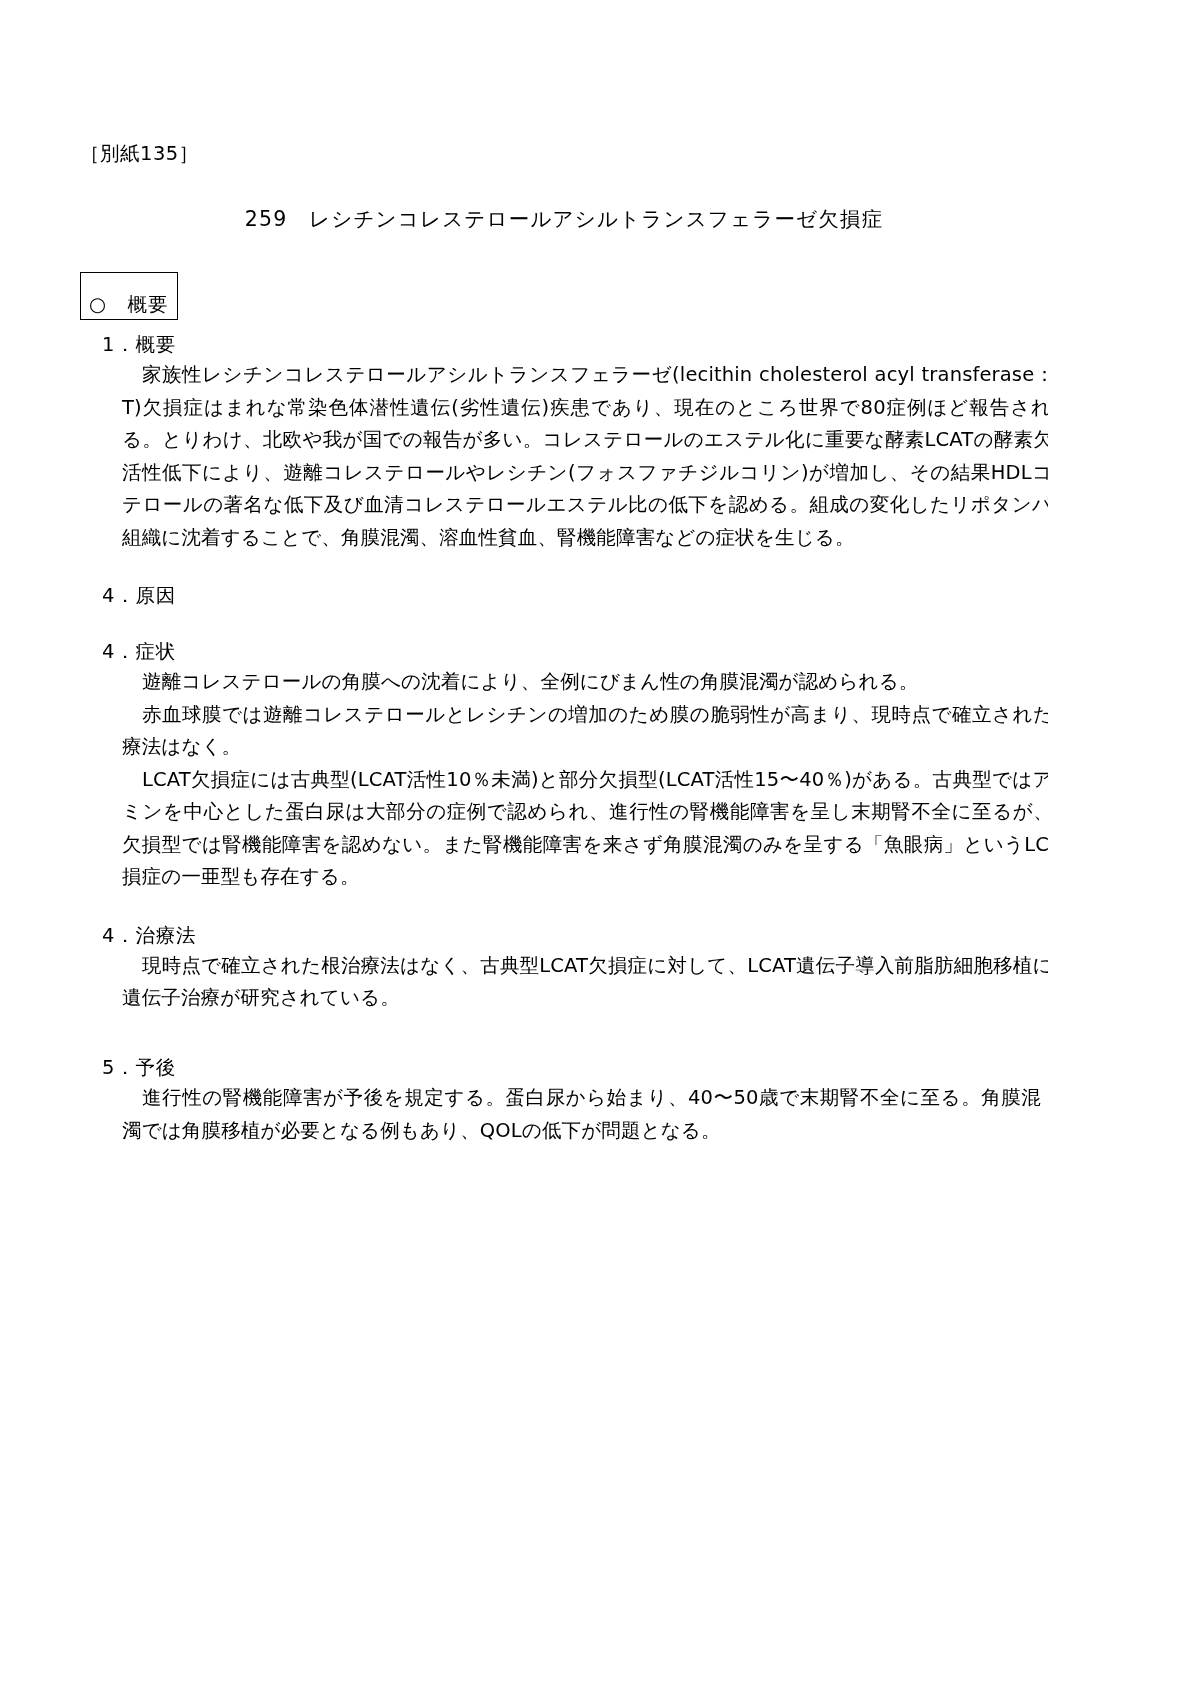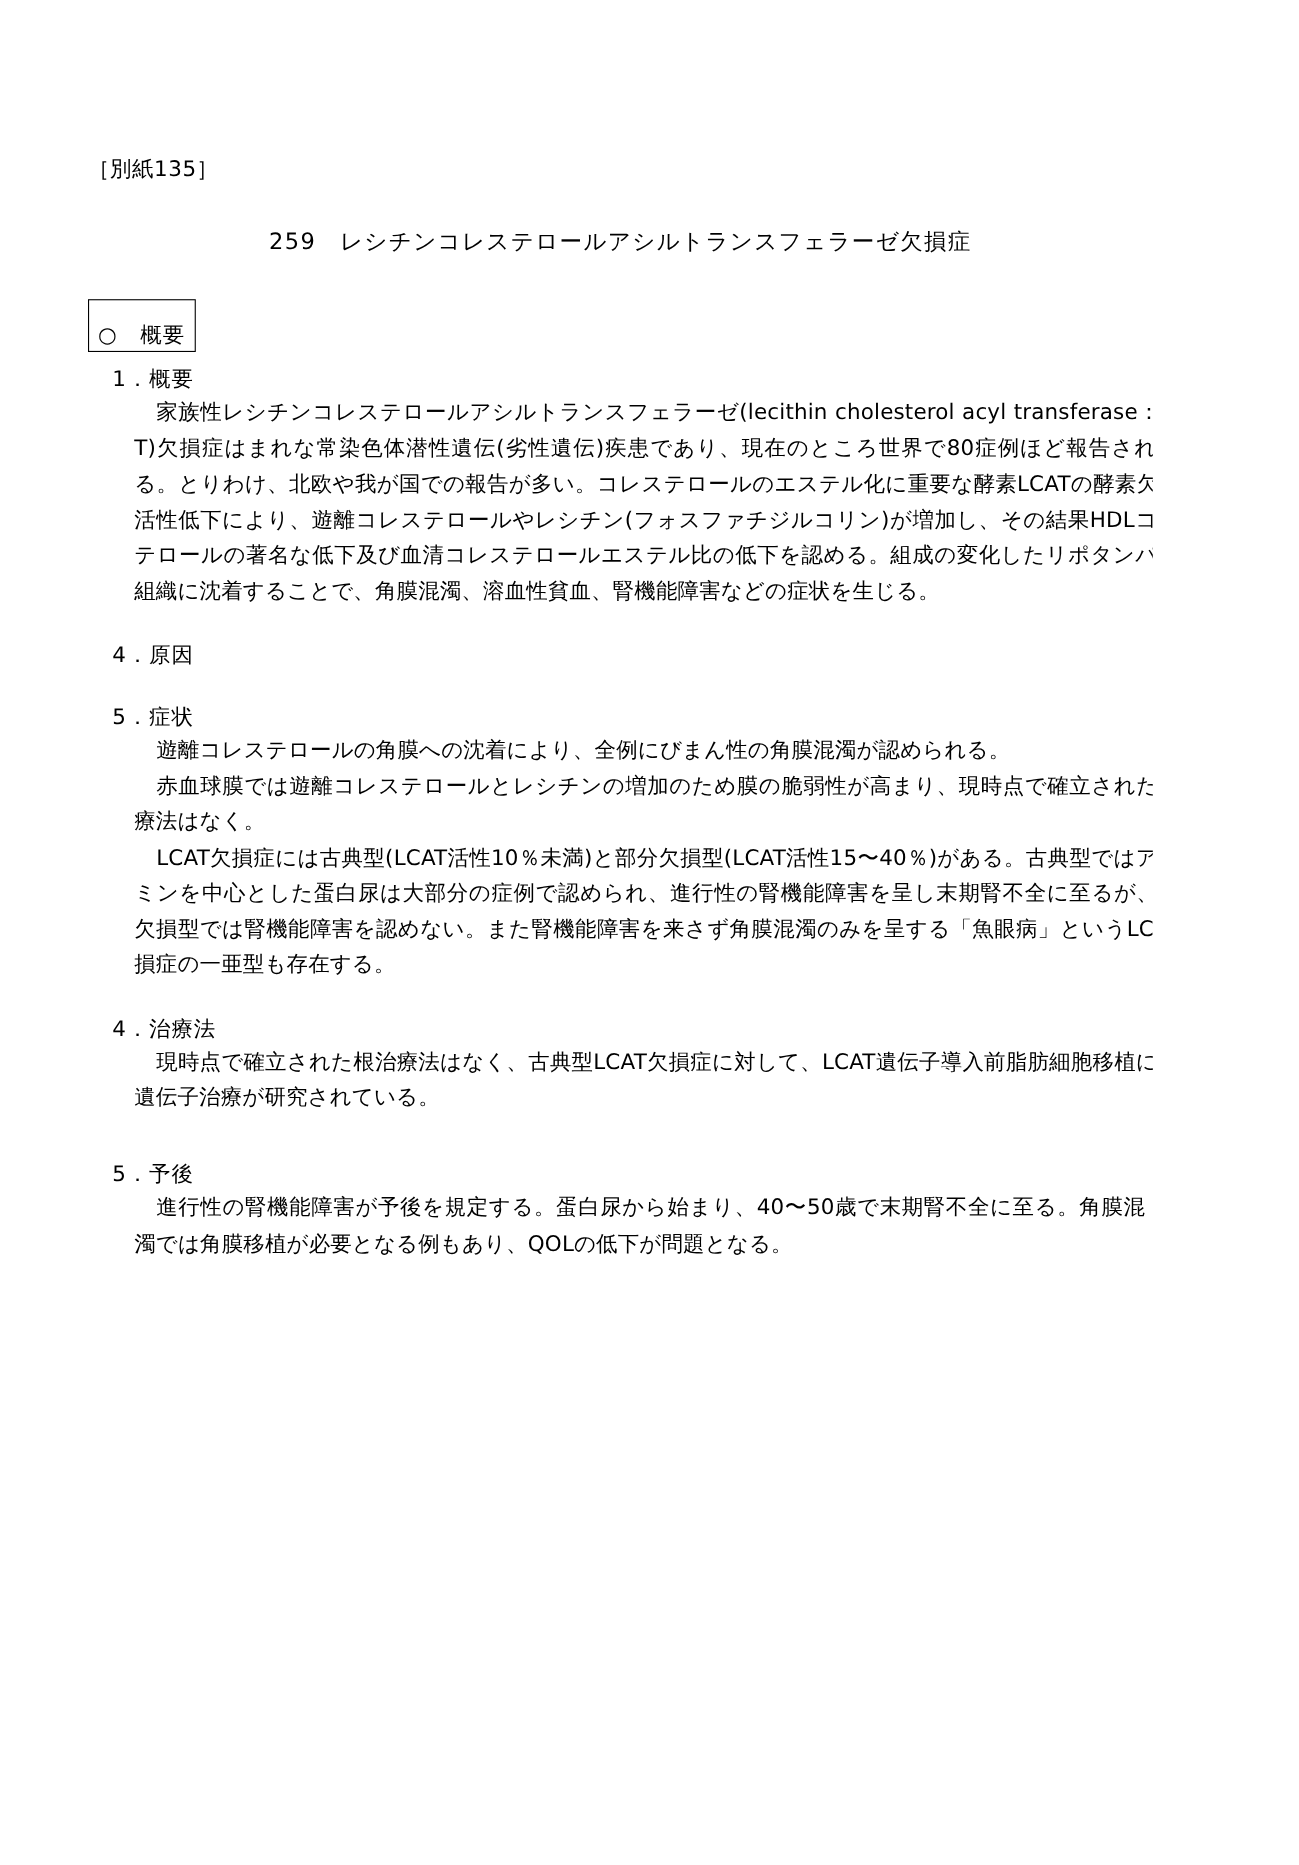--- a/index.html
+++ b/index.html
@@ -107,21 +107,21 @@
     <div class="item">
       <div class="item-heading">1．概要</div>
       <div class="para">家族性レシチンコレステロールアシルトランスフェラーゼ(lecithin cholesterol acyl transferase：LCAT)欠損症はまれな常染色体潜性遺伝(劣性遺伝)疾患であり、現在のところ世界で80症例ほど報告されている。とりわけ、北欧や我が国での報告が多い。コレステロールのエステル化に重要な酵素LCATの酵素欠損や活性低下により、遊離コレステロールやレシチン(フォスファチジルコリン)が増加し、その結果HDLコレステロールの著名な低下及び血清コレステロールエステル比の低下を認める。組成の変化したリポタンパクが組織に沈着することで、角膜混濁、溶血性貧血、腎機能障害などの症状を生じる。</div>
     </div>
 
     <div class="item">
       <div class="item-heading">4．原因</div>
     </div>
 
     <div class="item">
-      <div class="item-heading">5．症状</div>
+      <div class="item-heading">4．症状</div>
       <div class="para">遊離コレステロールの角膜への沈着により、全例にびまん性の角膜混濁が認められる。</div>
       <div class="para">赤血球膜では遊離コレステロールとレシチンの増加のため膜の脆弱性が高まり、現時点で確立された根治療法はなく。</div>
       <div class="para">LCAT欠損症には古典型(LCAT活性10％未満)と部分欠損型(LCAT活性15〜40％)がある。古典型ではアルブミンを中心とした蛋白尿は大部分の症例で認められ、進行性の腎機能障害を呈し末期腎不全に至るが、部分欠損型では腎機能障害を認めない。また腎機能障害を来さず角膜混濁のみを呈する「魚眼病」というLCAT欠損症の一亜型も存在する。</div>
     </div>
 
     <div class="item">
       <div class="item-heading">4．治療法</div>
       <div class="para">現時点で確立された根治療法はなく、古典型LCAT欠損症に対して、LCAT遺伝子導入前脂肪細胞移植による遺伝子治療が研究されている。</div>
     </div>
 

